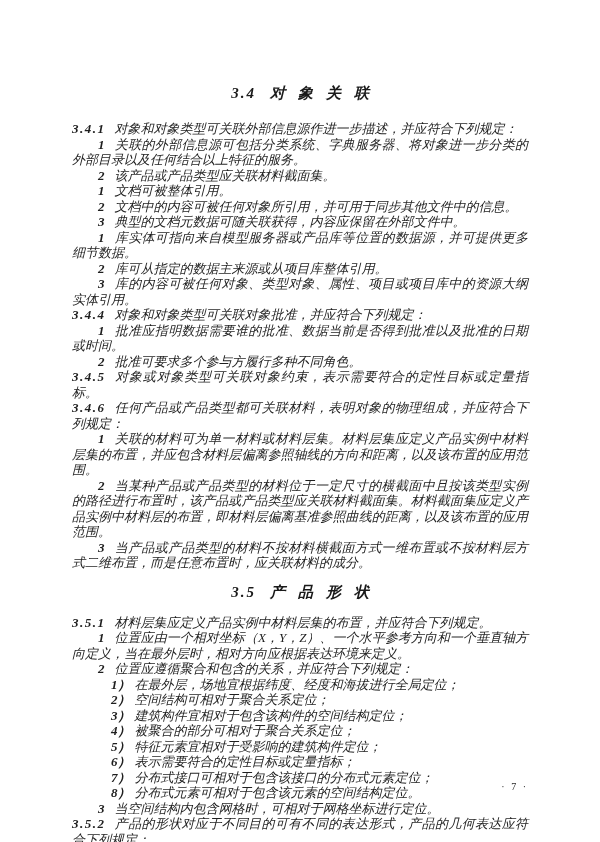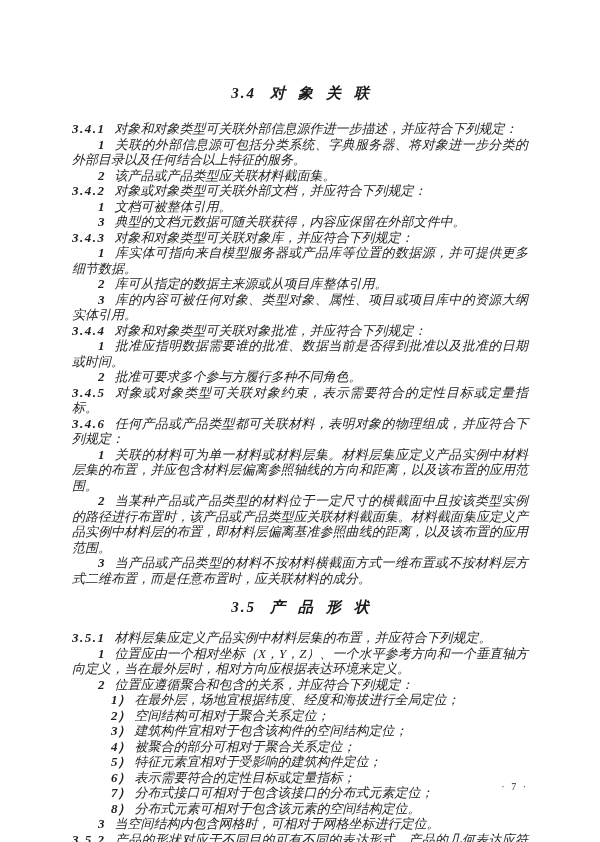--- a/index.html
+++ b/index.html
@@ -79,24 +79,23 @@
 <body>
 
 <div class="page">
   <div class="content">
 
     <h2 class="section-heading"><span class="h-num">3.4</span><span class="h-title">对象关联</span></h2>
 
     <p class="line clause"><span class="num">3.4.1</span><span>对象和对象类型可关联外部信息源作进一步描述，并应符合下列规定：</span></p>
     <p class="line item"><span class="num">1</span><span>关联的外部信息源可包括分类系统、字典服务器、将对象进一步分类的外部目录以及任何结合以上特征的服务。</span></p>
     <p class="line item"><span class="num">2</span><span>该产品或产品类型应关联材料截面集。</span></p>
-    <p class="line clause"><span class="num">3.4.2</span><span>对象或对象类型可关联外部文档，并应符合下列规定：</span></p>
     <p class="line item"><span class="num">1</span><span>文档可被整体引用。</span></p>
+    <p class="line item"><span class="num">2</span><span>文档中的内容可被任何对象所引用，并可用于同步其他文件中的信息。</span></p>
     <p class="line item"><span class="num">3</span><span>典型的文档元数据可随关联获得，内容应保留在外部文件中。</span></p>
-    <p class="line clause"><span class="num">3.4.3</span><span>对象和对象类型可关联对象库，并应符合下列规定：</span></p>
     <p class="line item"><span class="num">1</span><span>库实体可指向来自模型服务器或产品库等位置的数据源，并可提供更多细节数据。</span></p>
     <p class="line item"><span class="num">2</span><span>库可从指定的数据主来源或从项目库整体引用。</span></p>
     <p class="line item"><span class="num">3</span><span>库的内容可被任何对象、类型对象、属性、项目或项目库中的资源大纲实体引用。</span></p>
     <p class="line clause"><span class="num">3.4.4</span><span>对象和对象类型可关联对象批准，并应符合下列规定：</span></p>
     <p class="line item"><span class="num">1</span><span>批准应指明数据需要谁的批准、数据当前是否得到批准以及批准的日期或时间。</span></p>
     <p class="line item"><span class="num">2</span><span>批准可要求多个参与方履行多种不同角色。</span></p>
     <p class="line clause"><span class="num">3.4.5</span><span>对象或对象类型可关联对象约束，表示需要符合的定性目标或定量指标。</span></p>
     <p class="line clause"><span class="num">3.4.6</span><span>任何产品或产品类型都可关联材料，表明对象的物理组成，并应符合下列规定：</span></p>
     <p class="line item"><span class="num">1</span><span>关联的材料可为单一材料或材料层集。材料层集应定义产品实例中材料层集的布置，并应包含材料层偏离参照轴线的方向和距离，以及该布置的应用范围。</span></p>
     <p class="line item"><span class="num">2</span><span>当某种产品或产品类型的材料位于一定尺寸的横截面中且按该类型实例的路径进行布置时，该产品或产品类型应关联材料截面集。材料截面集应定义产品实例中材料层的布置，即材料层偏离基准参照曲线的距离，以及该布置的应用范围。</span></p>

